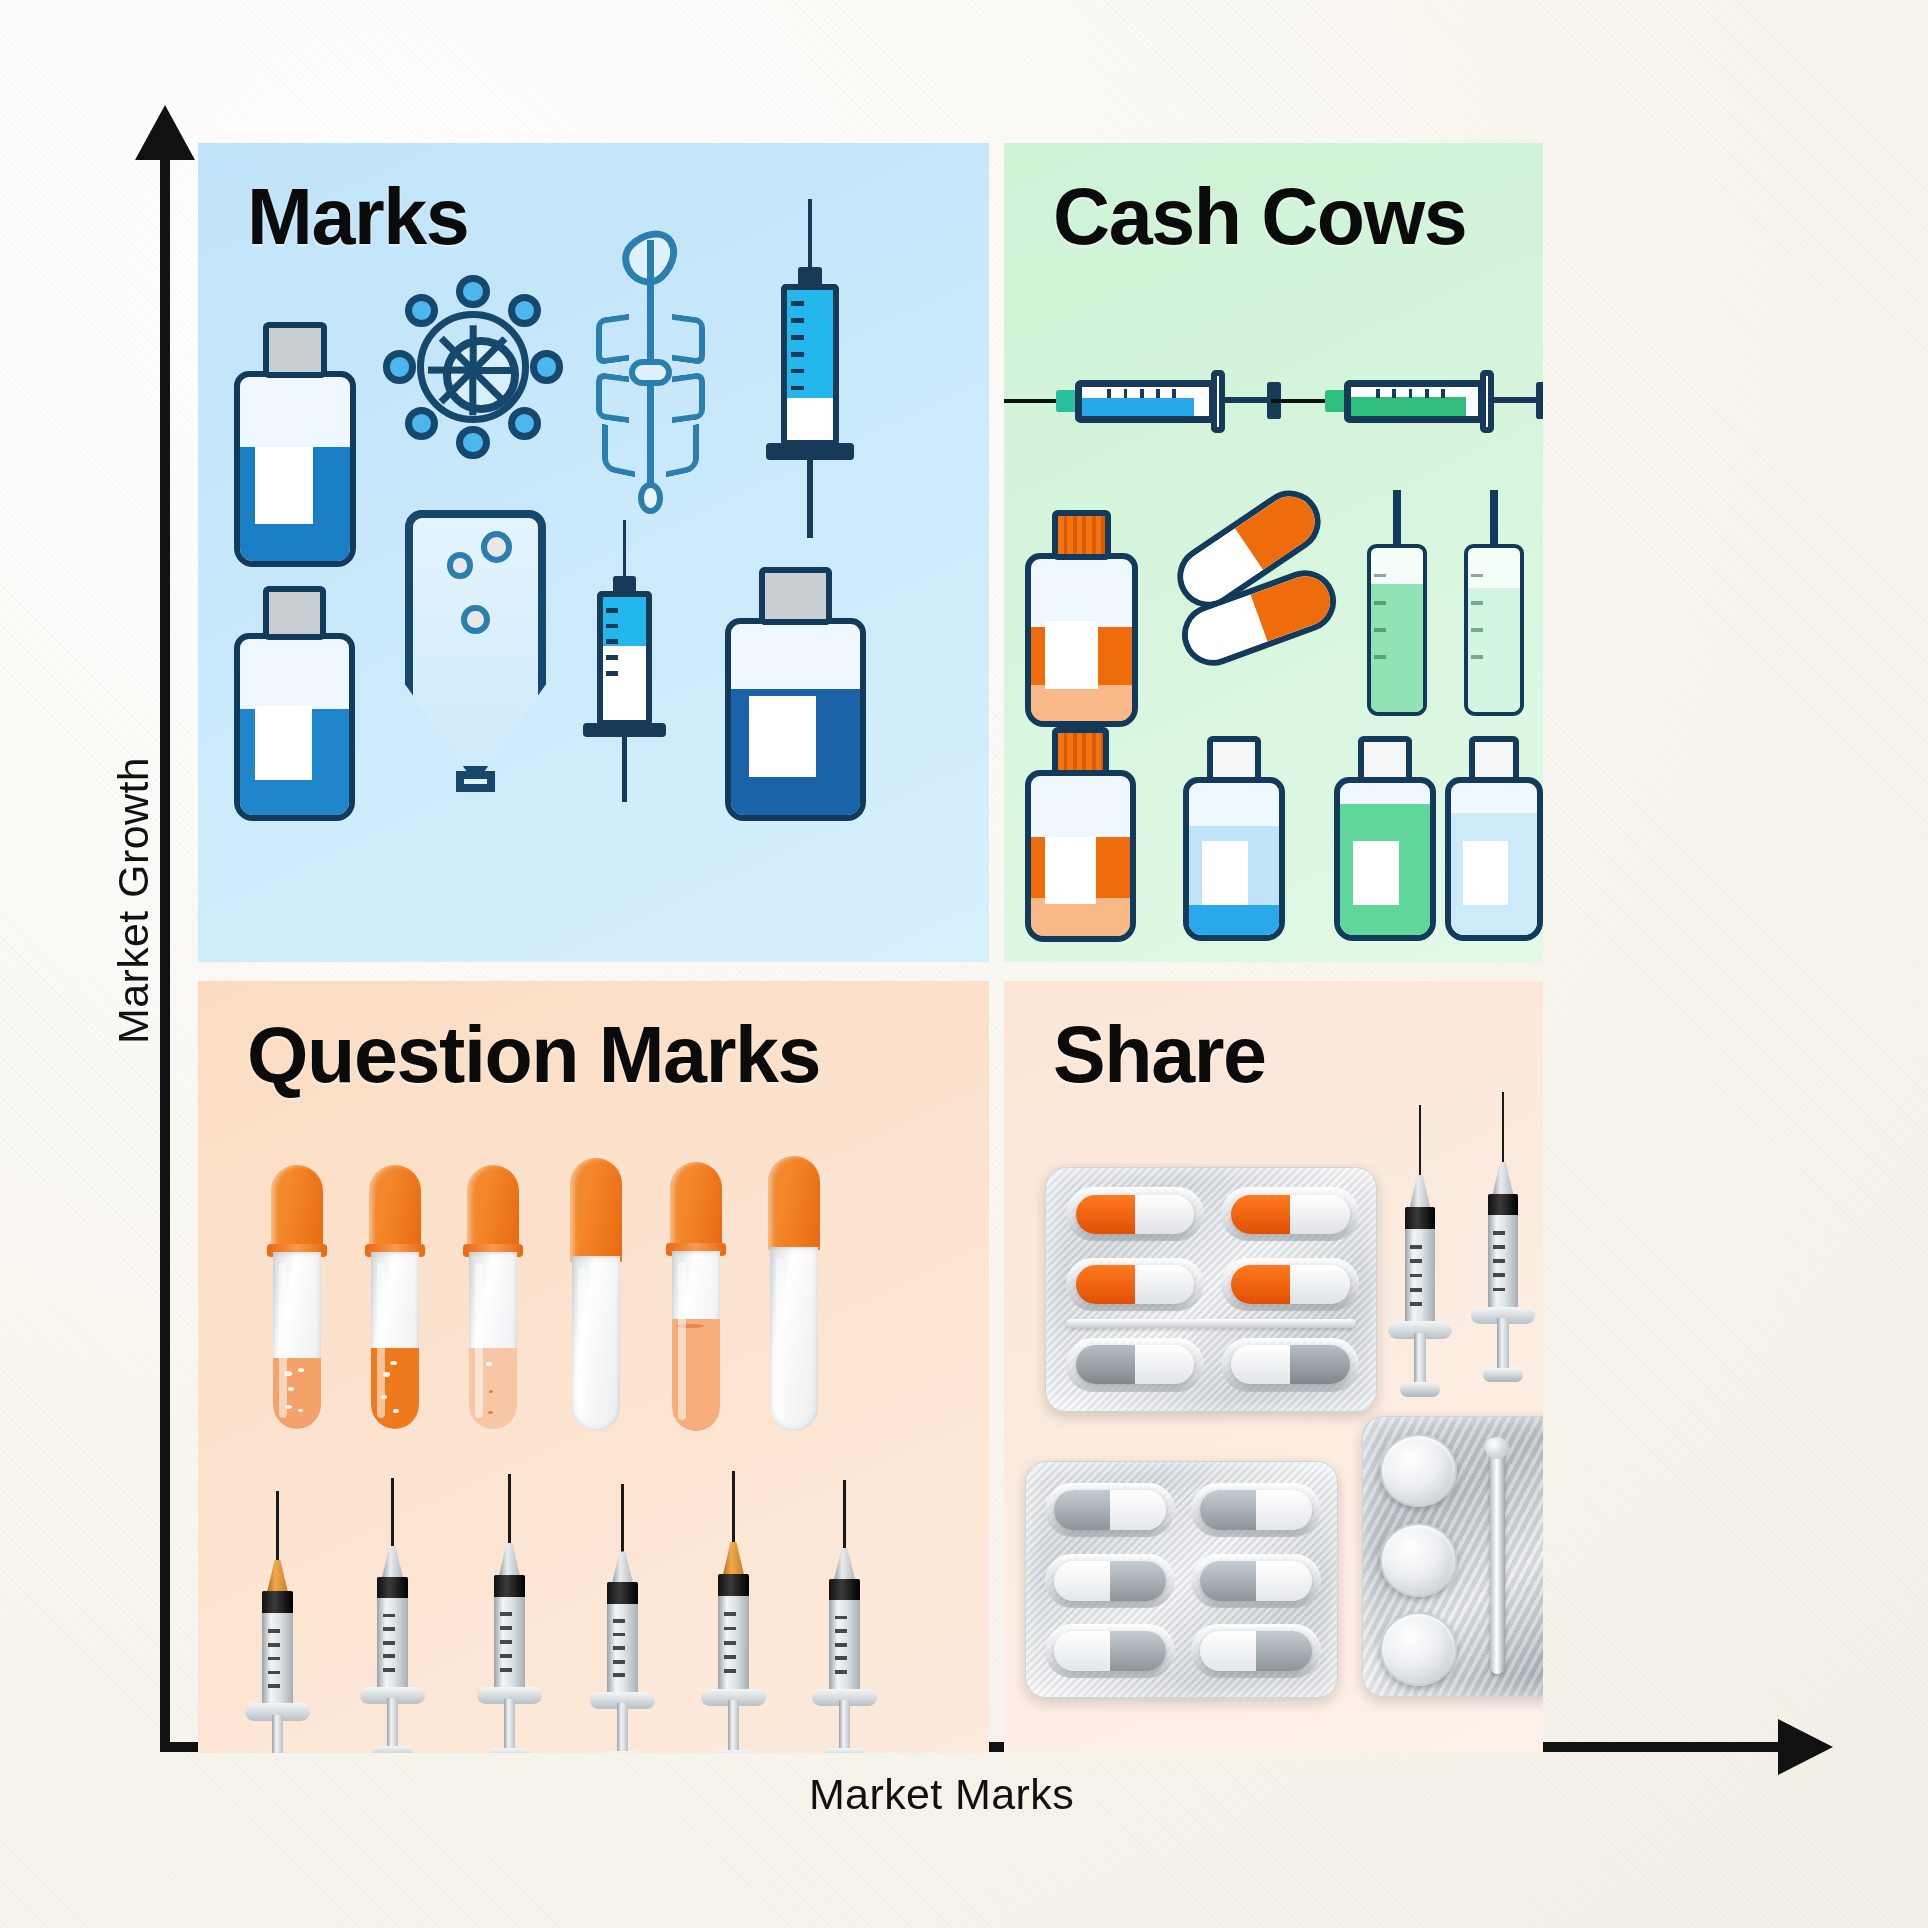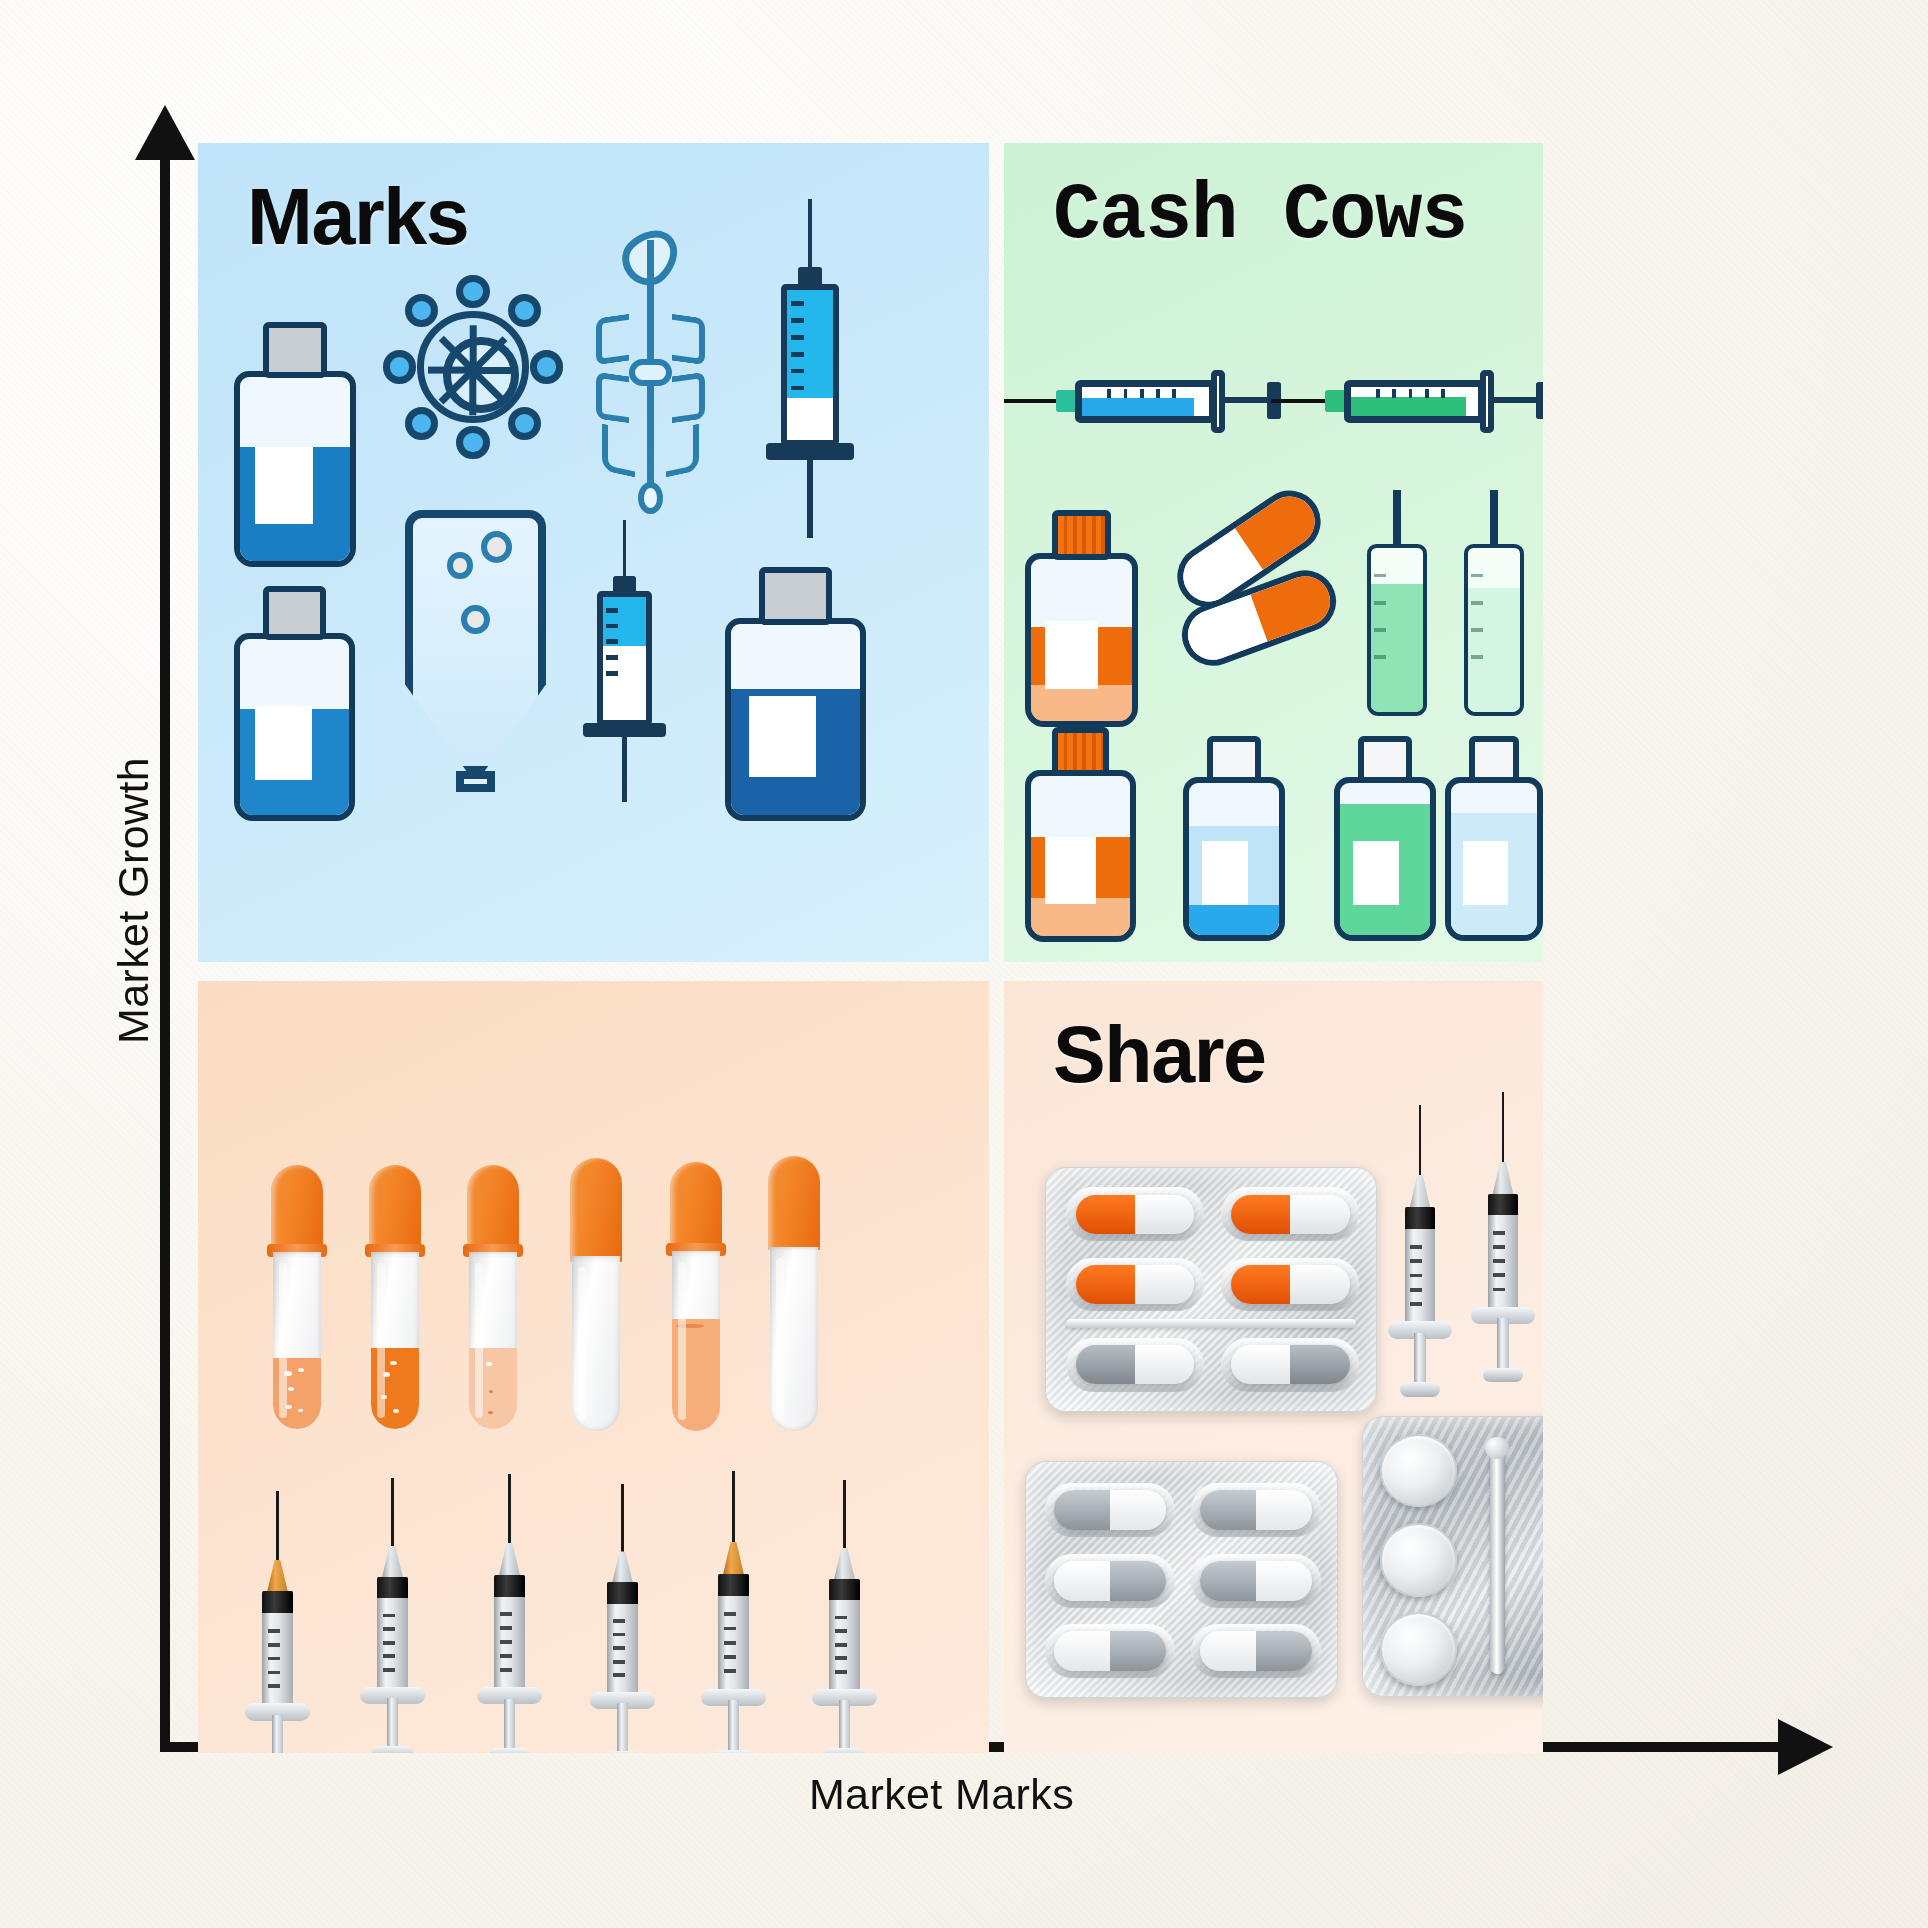--- a/index.html
+++ b/index.html
@@ -49,21 +49,21 @@
   .quadrant{position:absolute;overflow:hidden;}
   .quadrant .bg-tint{position:absolute;inset:0;}
   .q-title{
     position:absolute;left:49px;top:34px;
     font-size:79px;font-weight:bold;color:#0b0b0b;
     letter-spacing:-1.4px;line-height:1;
     text-shadow:0 1.9px 2.8px rgba(255,255,255,.55);
   }
   #q-stars{left:198px;top:143px;width:791px;height:819px;}
   #q-stars .bg-tint{background:linear-gradient(155deg,#bfe3f8 0%,#c8e8fa 40%,#d8f0fc 100%);}
-  #q-cashcows{left:1004px;top:143px;width:539px;height:819px;font-family:Liberation Mono, monospace;}
+  #q-cashcows{left:1004px;top:143px;width:539px;height:819px;}
   #q-cashcows .bg-tint{background:linear-gradient(155deg,#cdf2d6 0%,#d6f5dc 45%,#e2f9e6 100%);}
   #q-question{left:198px;top:981px;width:791px;height:772px;}
   #q-question .bg-tint{background:linear-gradient(155deg,#fbdcc2 0%,#fce3cf 45%,#fdeadd 100%);}
   #q-dogs{left:1004px;top:981px;width:539px;height:772px;}
   #q-dogs .bg-tint{background:linear-gradient(155deg,#fbe6d6 0%,#fcebe0 50%,#fdf1e9 100%);}
 
   .art{position:absolute;}
 
   
   .vial{position:absolute;}
@@ -431,20 +431,21 @@
       <div class="body">
         <div class="fill" style="height:80%;background:#cdeaf8;"></div>
         <div class="label"></div>
       </div>
       <div class="cap" style="background:#f4f6f7;"></div>
     </div>
   </div>
 
   <div class="quadrant" id="q-question">
     <div class="bg-tint"></div>
+    <div class="q-title">Question Marks</div>
 
     <div class="tube art" style="left:68px;top:184px;width:62px;height:264px;">
       <div class="t-cap"></div>
       <div class="t-collar"></div>
       <div class="t-glass">
         <div class="t-fill" style="height:40%;background:#f4a26a;">
           <div class="t-bub" style="left:22%;top:18%;width:18%;height:7%;"></div>
           <div class="t-bub" style="left:52%;top:14%;width:13%;height:5%;"></div>
           <div class="t-bub" style="left:30%;top:40%;width:14%;height:6%;"></div>
           <div class="t-bub" style="left:24%;top:66%;width:16%;height:6%;"></div>

